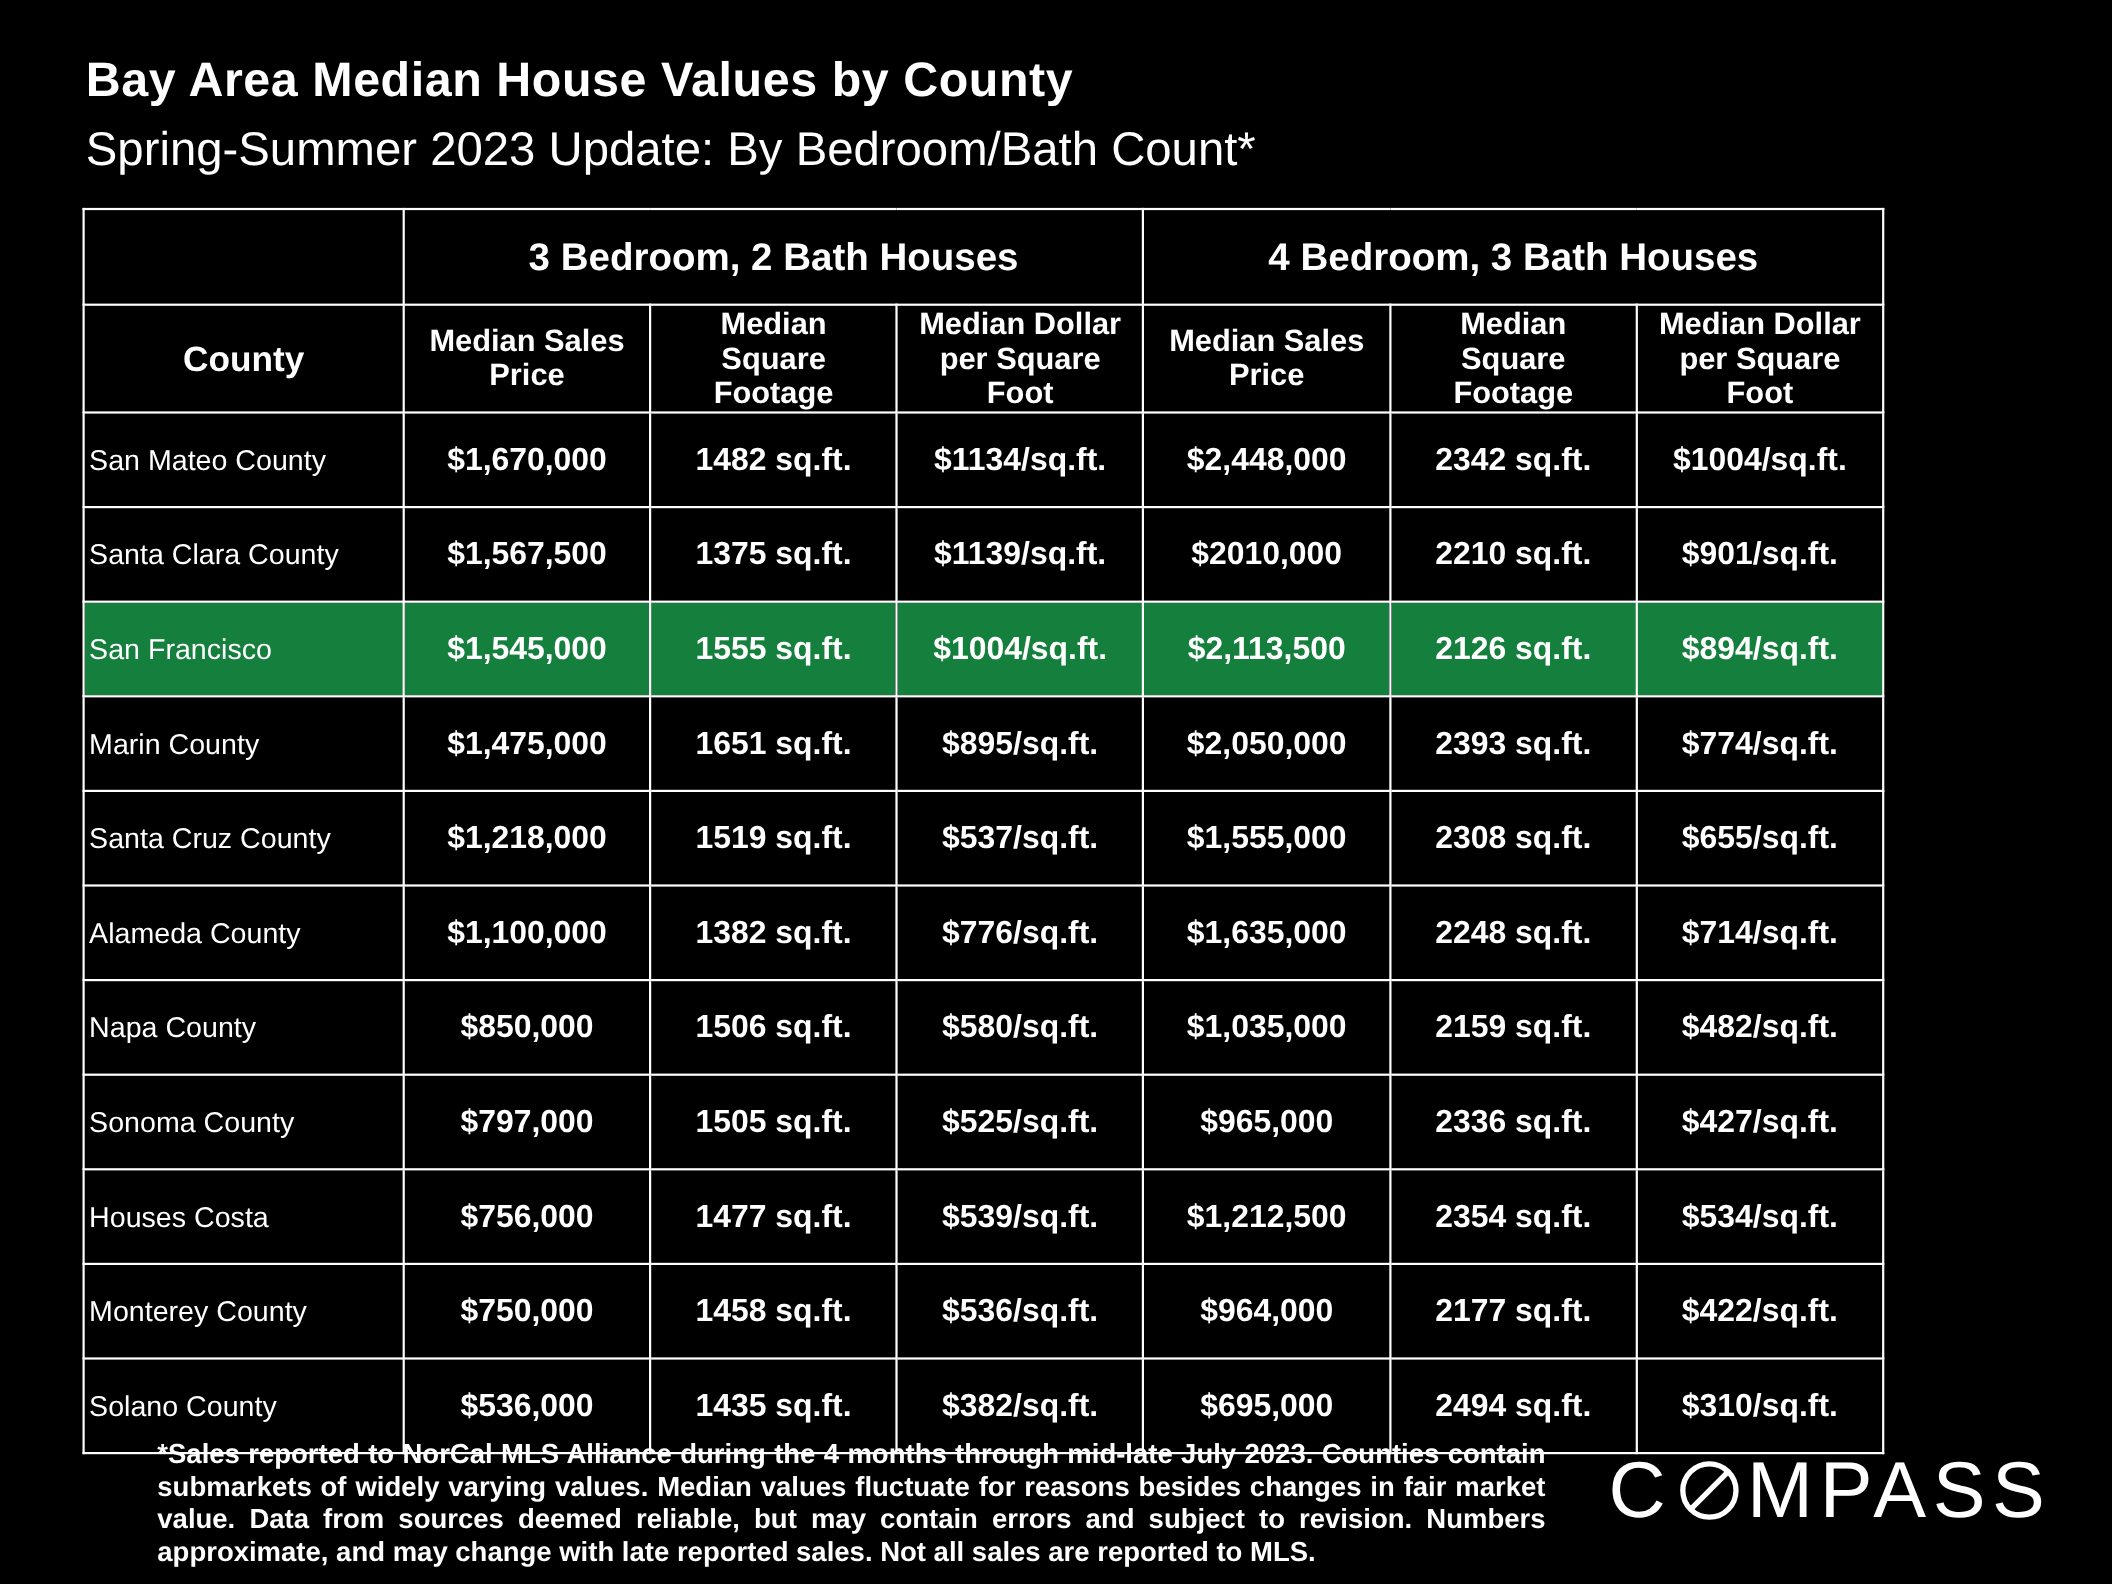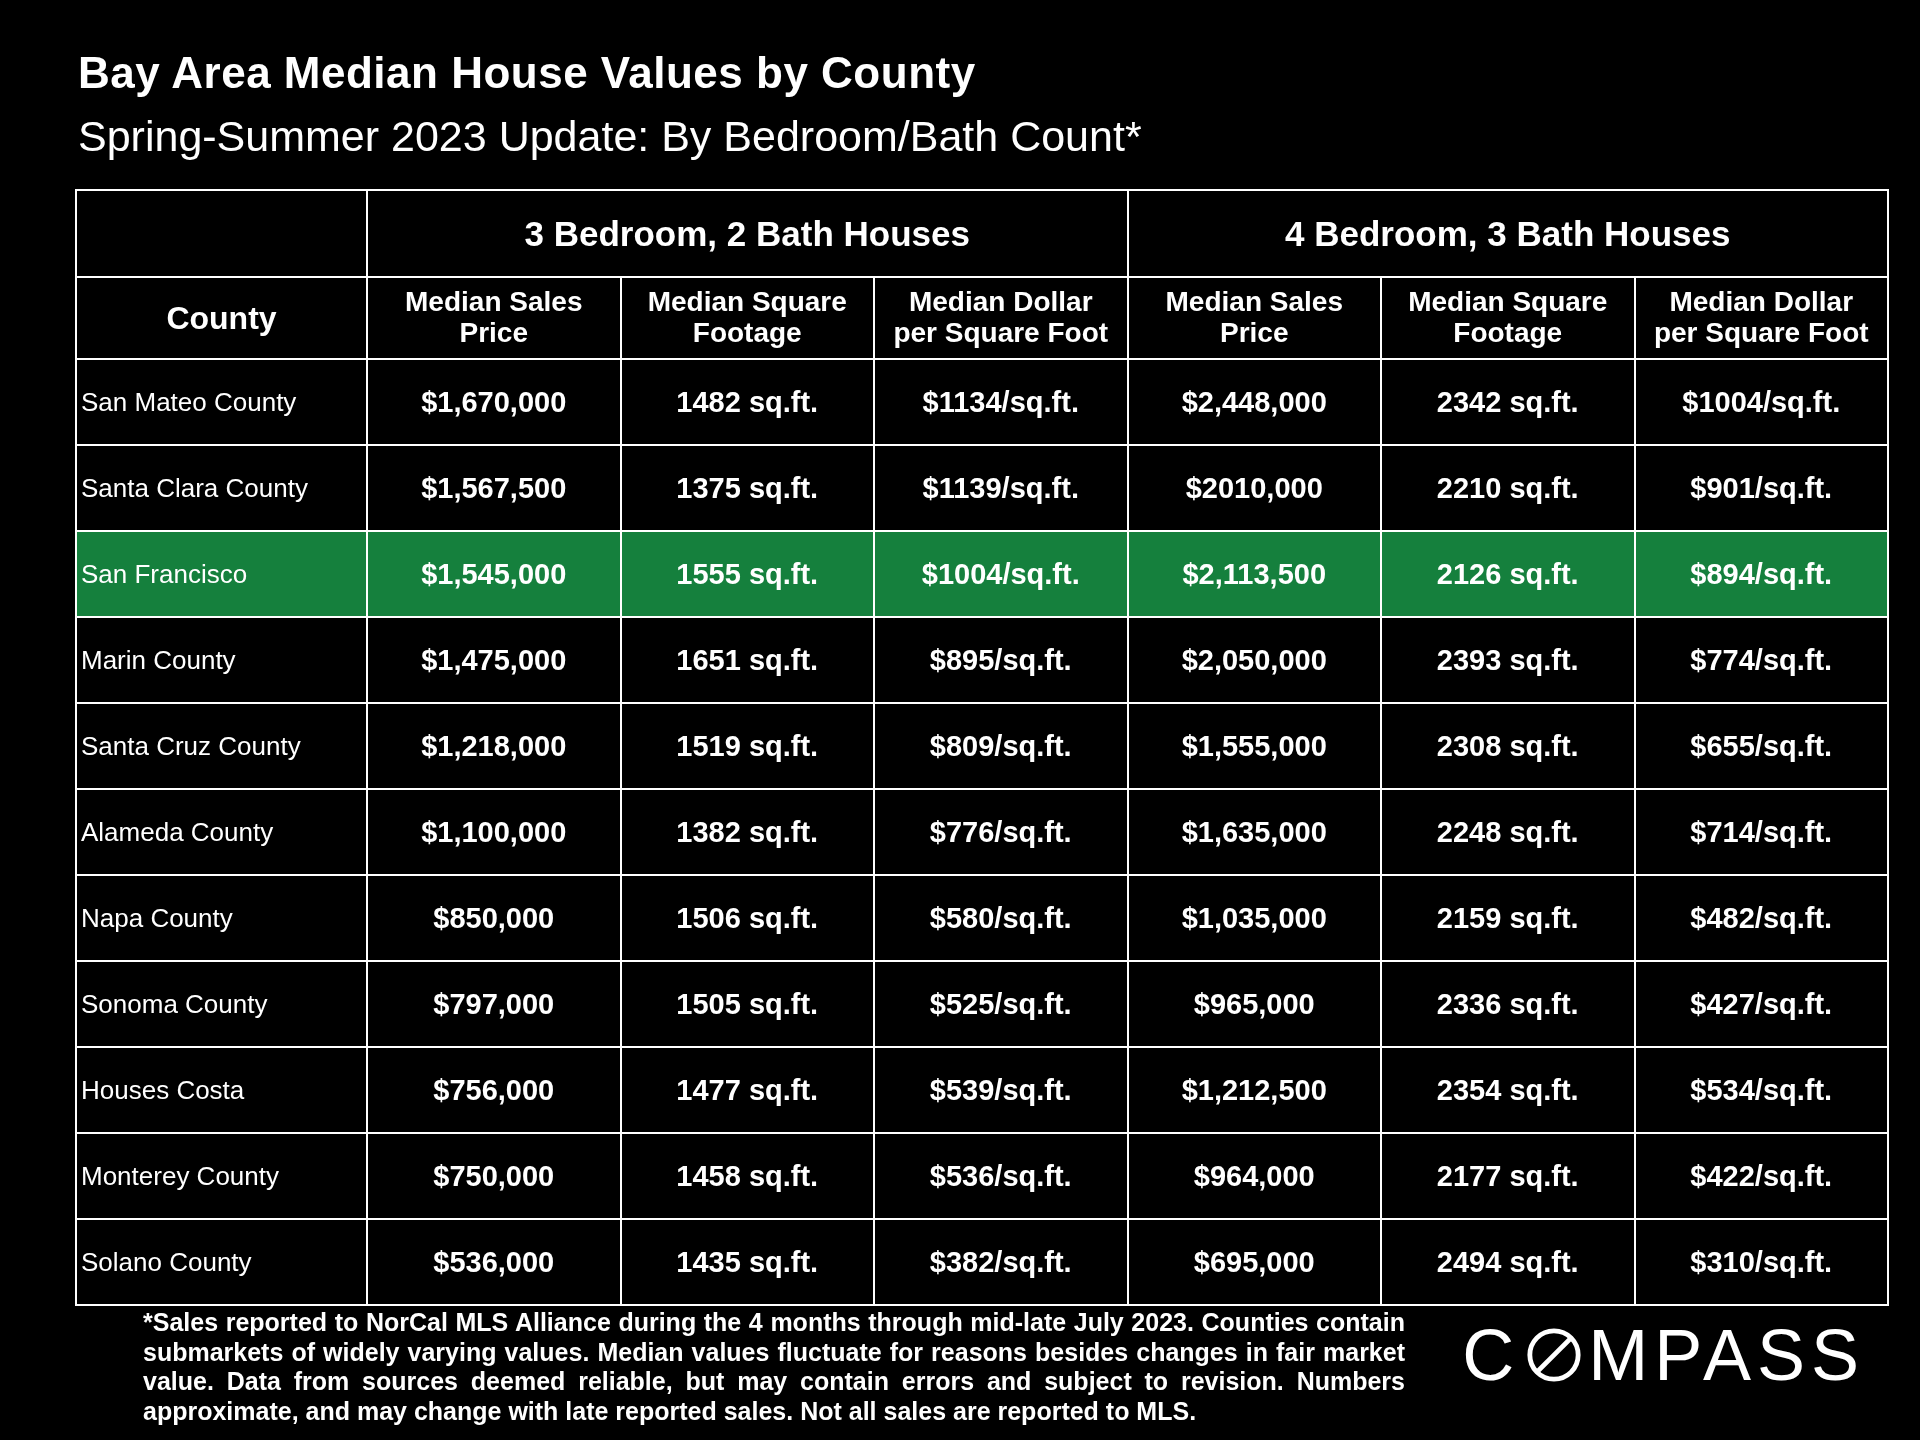--- a/index.html
+++ b/index.html
@@ -8,21 +8,21 @@
     font-family:"Liberation Sans", sans-serif; color:#fff; overflow:hidden;
   }
   .title {
     position:absolute; left:78px; top:48px;
     font-size:44px; font-weight:bold; letter-spacing:0.5px;
   }
   .subtitle {
     position:absolute; left:78px; top:112px;
     font-size:43px; font-weight:normal;
   }
-  .table-wrap { position:absolute; left:75px; top:189px; width:1814px; }
+  .table-wrap { position:absolute; left:75px; top:189px; width:1638px; }
   table.values {
     border-collapse:collapse; width:100%; table-layout:fixed;
   }
   table.values td {
     border:2px solid #ffffff; color:#fff; overflow:hidden;
   }
   td.corner-empty { height:83px; }
   td.group {
     font-size:35px; font-weight:bold; text-align:center; vertical-align:middle;
   }
@@ -121,21 +121,21 @@
           <td class="val">1651 sq.ft.</td>
           <td class="val">$895/sq.ft.</td>
           <td class="val">$2,050,000</td>
           <td class="val">2393 sq.ft.</td>
           <td class="val">$774/sq.ft.</td>
         </tr>
         <tr class="data-row">
           <td class="county">Santa Cruz County</td>
           <td class="val">$1,218,000</td>
           <td class="val">1519 sq.ft.</td>
-          <td class="val">$809/sq.ft.</td>
+          <td class="val">$537/sq.ft.</td>
           <td class="val">$1,555,000</td>
           <td class="val">2308 sq.ft.</td>
           <td class="val">$655/sq.ft.</td>
         </tr>
         <tr class="data-row">
           <td class="county">Alameda County</td>
           <td class="val">$1,100,000</td>
           <td class="val">1382 sq.ft.</td>
           <td class="val">$776/sq.ft.</td>
           <td class="val">$1,635,000</td>

